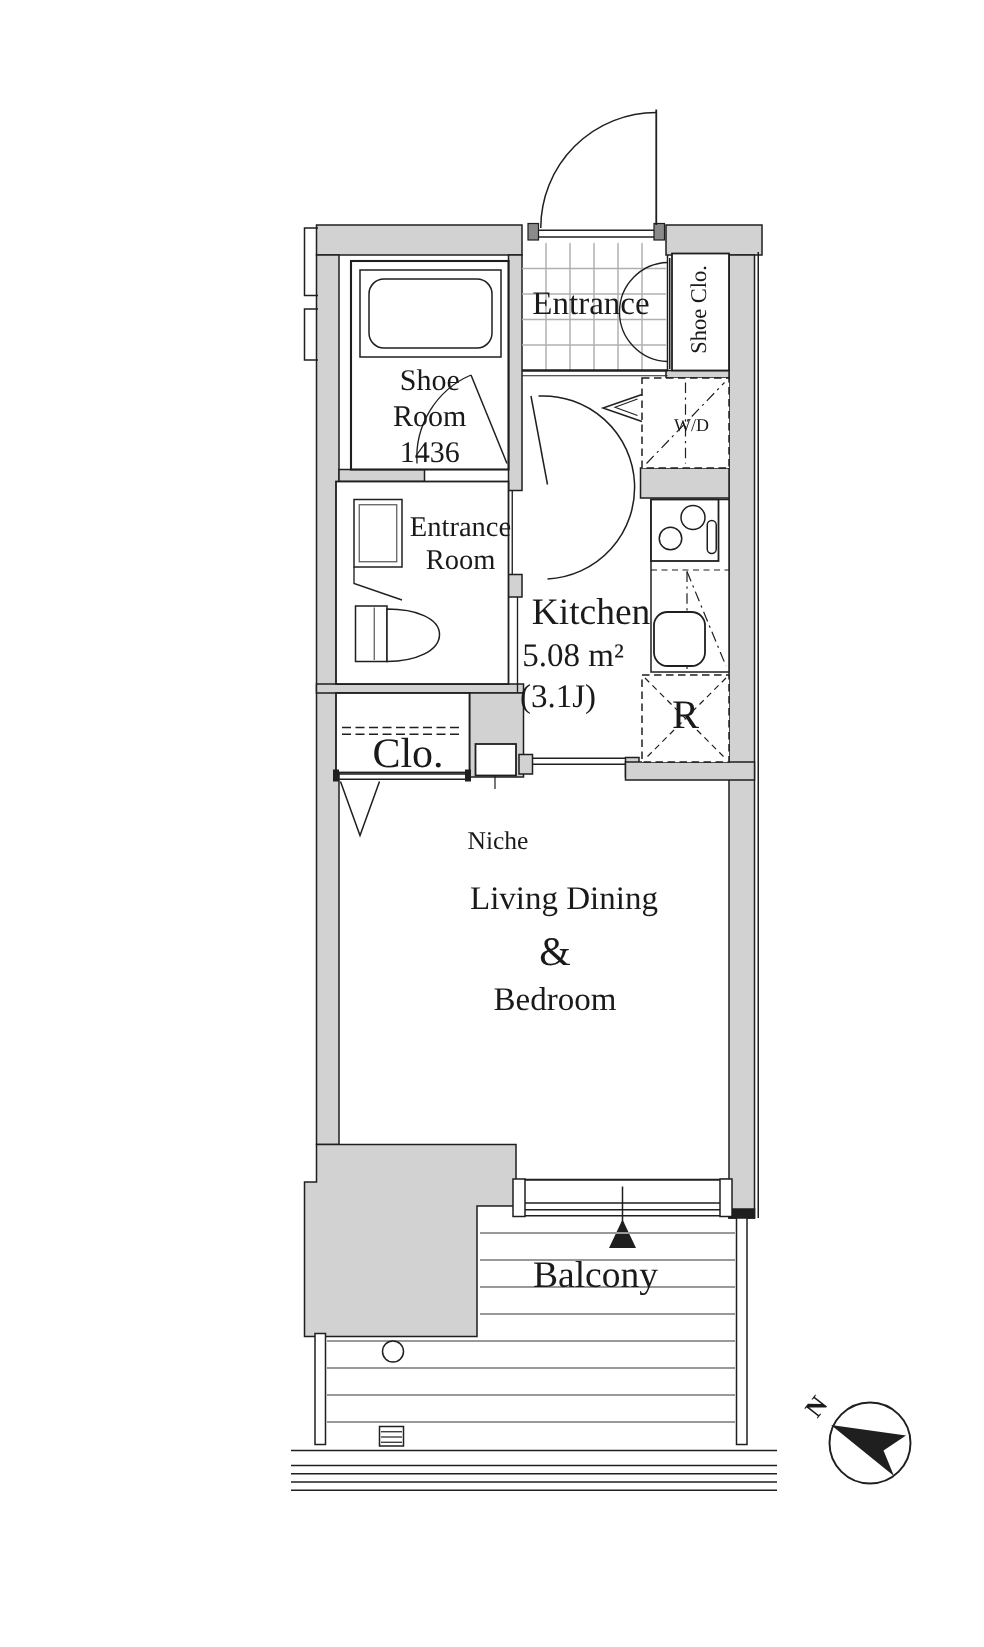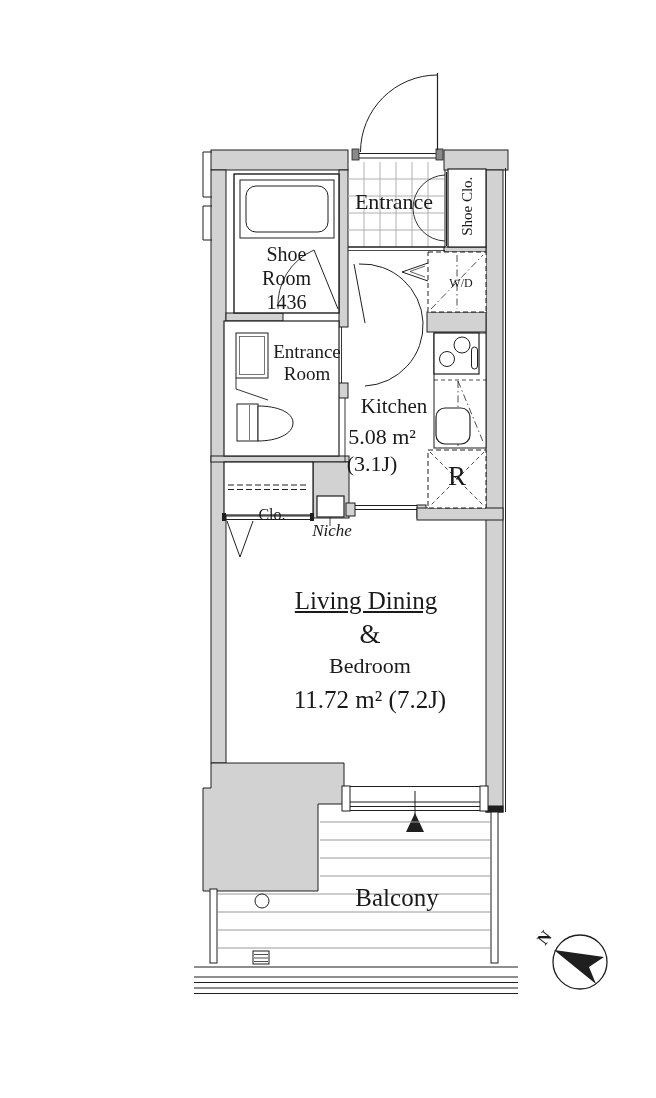--- a/index.html
+++ b/index.html
@@ -197,32 +197,31 @@
     <div>1436</div>
   </div>
 
   <div class="lbl" style="left:388px; top:277px; width:54px; font-size:12px;">W/D</div>
 
   <div class="lbl multiline" style="left:206px; top:341px; width:110px; font-size:19px; line-height:21.5px;">
     <div>Entrance</div>
     <div>Room</div>
   </div>
 
-  <div class="lbl" style="left:300px; top:395px; width:96px; font-size:21px;text-align:center;">Kitchen</div>
+  <div class="lbl" style="left:300px; top:395px; width:96px; font-size:25px;text-align:center;">Kitchen</div>
   <div class="lbl" style="left:298px; top:425px; width:76px; font-size:22px;">5.08 m²</div>
   <div class="lbl" style="left:280px; top:452px; width:92px; font-size:22px;">(3.1J)</div>
 
   <div class="lbl" style="left:394px; top:462px; width:34px; font-size:27px;">R</div>
 
-  <div class="lbl" style="left:199px; top:506px; width:54px; font-size:16px;">Clo.</div>
-
-  <div class="lbl" style="left:258px; top:522px; width:56px; font-size:17px;font-style:italic;">Niche</div>
-
-  <div class="lbl" style="left:210px; top:587px; width:220px; font-size:25px;text-decoration:underline;">Living Dining</div>
+  <div class="lbl" style="left:199px; top:488px; width:54px; font-size:28px;">Clo.</div>
+
+  <div class="lbl" style="left:258px; top:552px; width:56px; font-size:17px;">Niche</div>
+
+  <div class="lbl" style="left:220px; top:587px; width:220px; font-size:22px;">Living Dining</div>
   <div class="lbl" style="left:214px; top:620px; width:220px; font-size:27px;">&amp;</div>
   <div class="lbl" style="left:214px; top:654px; width:220px; font-size:22px;">Bedroom</div>
-  <div class="lbl" style="left:204px; top:686px; width:240px; font-size:25px;">11.72 m² (7.2J)</div>
-
-  <div class="lbl" style="left:299px; top:884px; width:104px; font-size:25px;">Balcony</div>
+
+  <div class="lbl" style="left:299px; top:837px; width:104px; font-size:25px;">Balcony</div>
 
   <div class="lbl rotN" style="left:486px; top:929px; width:26px; font-size:17px;">N</div>
 
 </div>
 
 </body></html>

